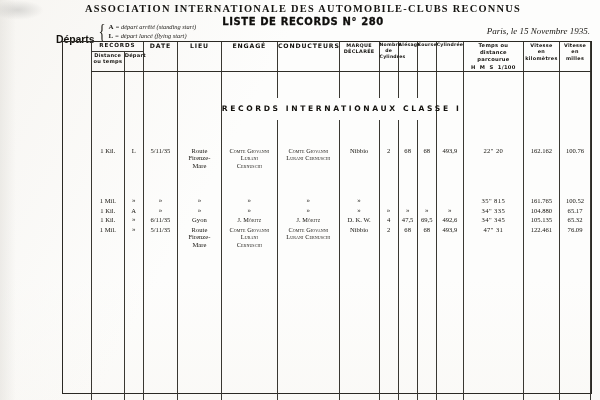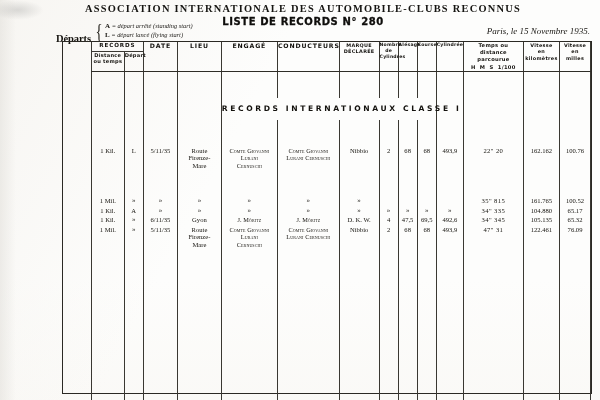--- a/index.html
+++ b/index.html
@@ -63,21 +63,21 @@
   
   .departs {
     position: absolute;
     left: 56px;
     top: 17px;
     display: flex;
     align-items: center;
     gap: 2px;
   }
   .departs-word {
-    font-family: Liberation Serif, serif;
+    font-family: Liberation Sans, sans-serif;
     font-size: 10.5px;
     font-weight: bold;
     letter-spacing: -0.1px;
     color: #15130f;
     margin-top: 16px;
   }
   .brace {
     font-size: 21px;
     line-height: 12px;
     color: #2a2822;

